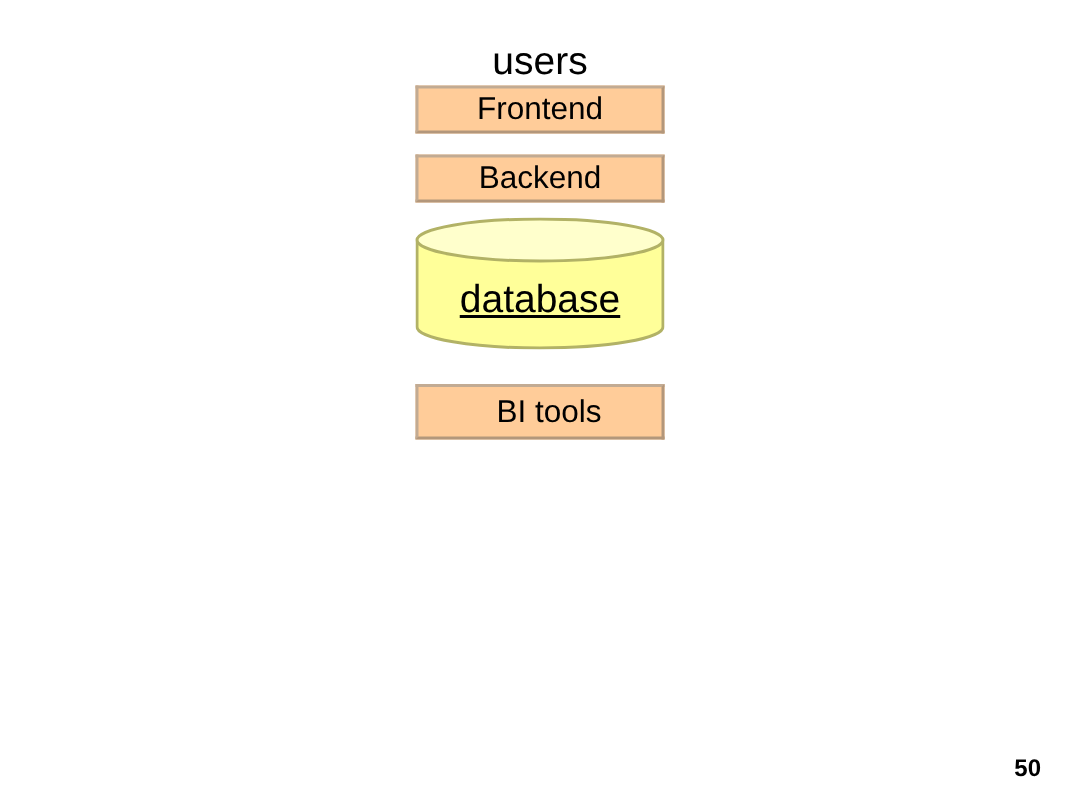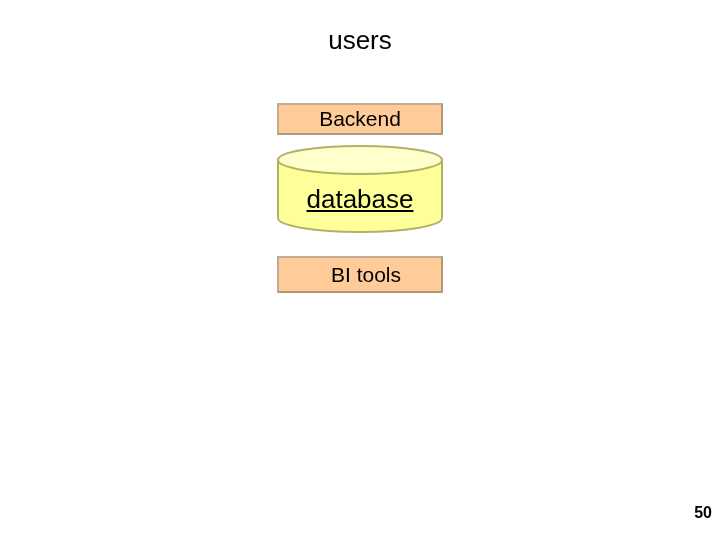--- a/index.html
+++ b/index.html
@@ -48,34 +48,37 @@
   .box-bitools  { top: 256px; height: 37px; padding-left: 12px; }
   .cylinder {
     position: absolute;
     left: 277px;
     top: 145px;
     width: 166px;
     height: 88px;
   }
   .page-number {
     position: absolute;
-    right: 8px;
+    right: 26px;
     top: 504px;
     color: #000000;
     font-size: 16px;
     font-weight: bold;
   }
 </style>
 </head>
 <body>
 
 <div class="slide">
 
   <div class="stack-label label-users">users</div>
 
+  <div class="stack-box box-frontend">
+    <span>Frontend</span>
+  </div>
 
   <div class="stack-box box-backend">
     <span>Backend</span>
   </div>
 
   <svg class="cylinder" viewBox="0 0 166 88">
     <path d="M1,15 L1,73 A82,14 0 0 0 165,73 L165,15 Z" fill="#ffff99" stroke="#b2b266" stroke-width="2"></path>
     <ellipse cx="83" cy="15" rx="82" ry="14" fill="#ffffcc" stroke="#b2b266" stroke-width="2"></ellipse>
   </svg>
 

